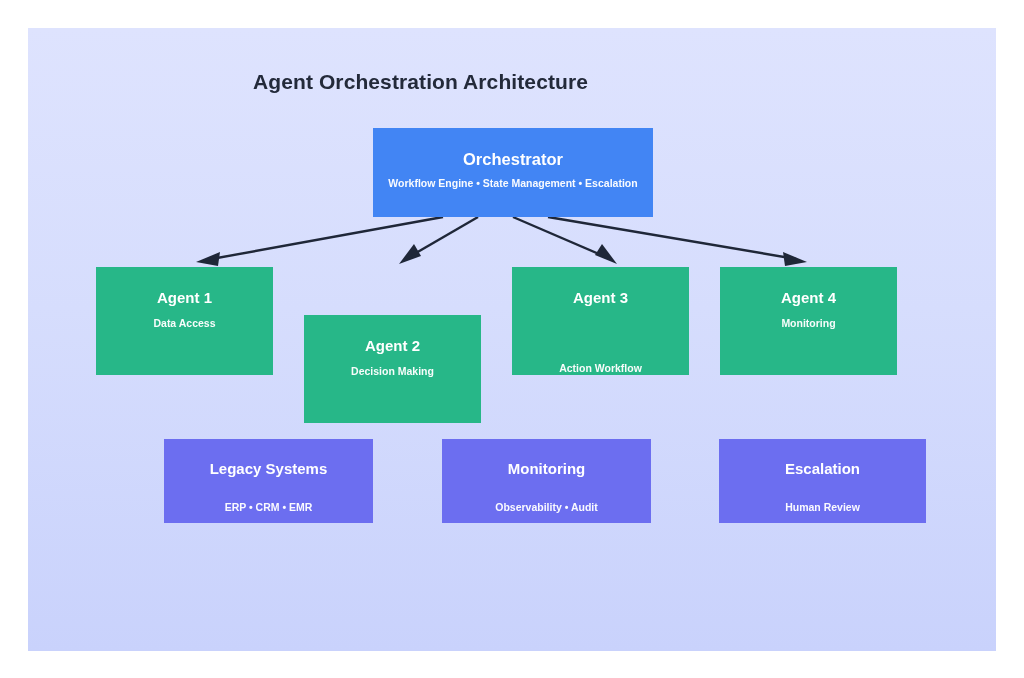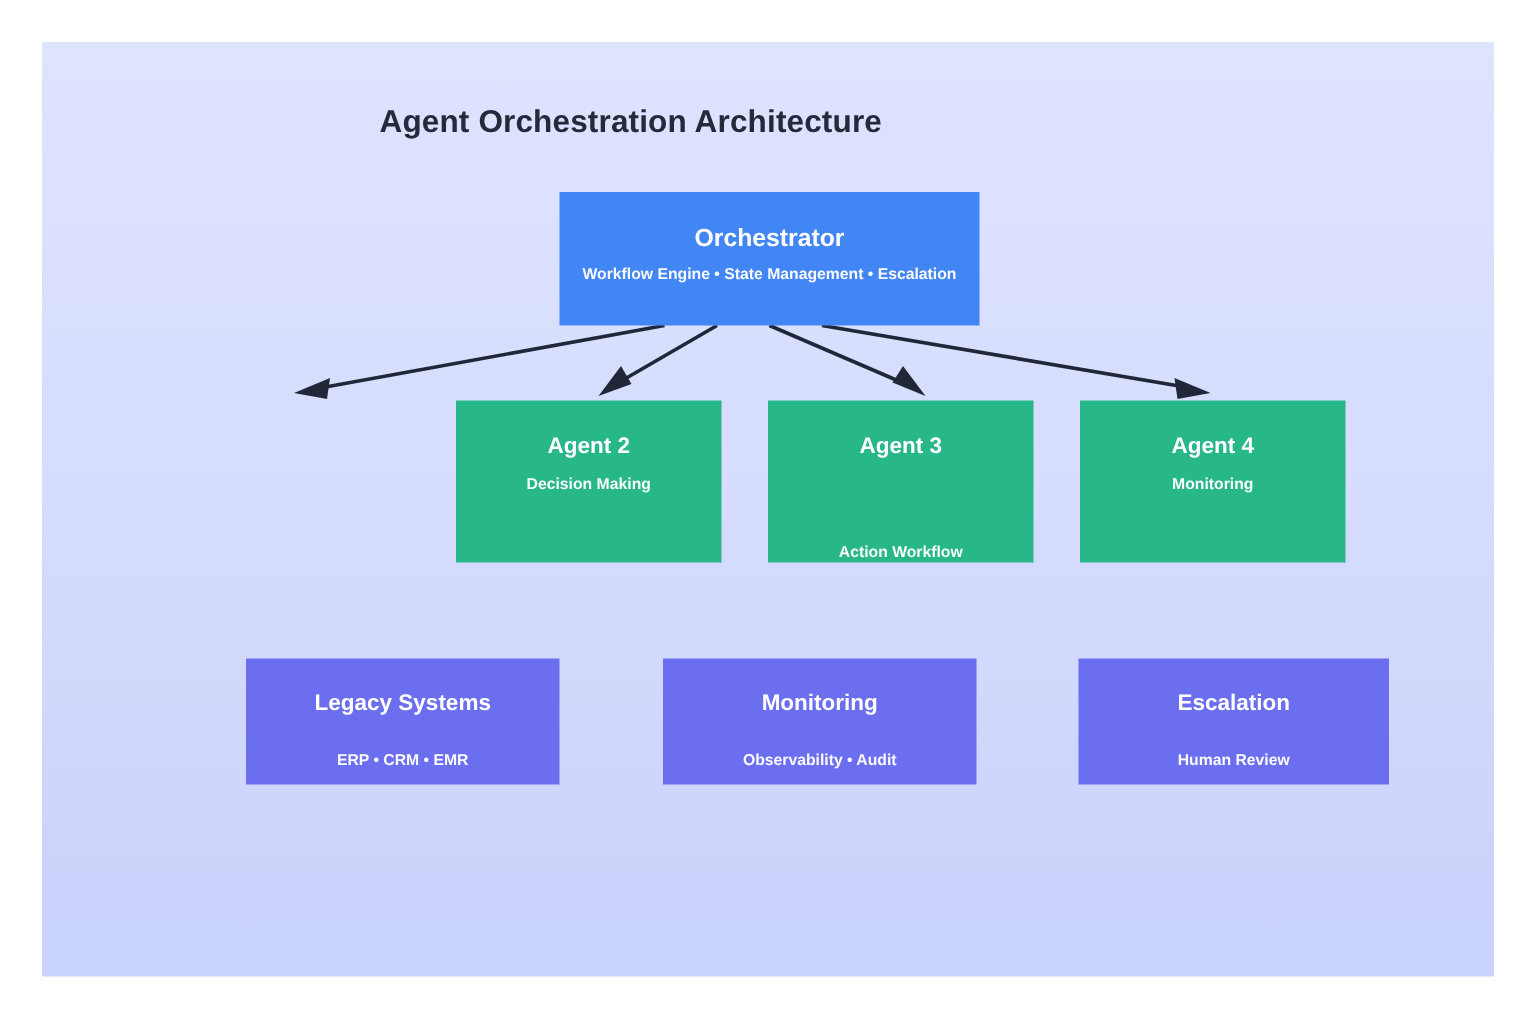--- a/index.html
+++ b/index.html
@@ -78,21 +78,21 @@
   
   .agent {
     top: 239px;
     width: 177px;
     height: 108px;
     background: #27b788;
     padding-top: 23px;
   }
   .agent .n-sub { margin-top: 10px; }
   #agent-1 { left: 68px; }
-  #agent-2 { left: 276px; }
+  #agent-2 { left: 276px; margin-top: 48px; }
   #agent-3 { left: 484px; justify-content: space-between; }
   #agent-4 { left: 692px; }
 
   
   .system {
     top: 411px;
     height: 84px;
     background: #6c6ef0;
     padding-top: 22px;
   }
@@ -142,20 +142,24 @@
         <line class="edge-line" x1="520" y1="189" x2="768" y2="231"></line>
         <polygon class="edge-head" points="779,234 755,224 757,238"></polygon>
       </g>
     </svg>
 
     <div class="node" id="orchestrator">
       <div class="n-title">Orchestrator</div>
       <div class="n-sub">Workflow Engine • State Management • Escalation</div>
     </div>
 
+    <div class="node agent" id="agent-1">
+      <div class="n-title">Agent 1</div>
+      <div class="n-sub">Data Access</div>
+    </div>
     <div class="node agent" id="agent-2">
       <div class="n-title">Agent 2</div>
       <div class="n-sub">Decision Making</div>
     </div>
     <div class="node agent" id="agent-3">
       <div class="n-title">Agent 3</div>
       <div class="n-sub">Action Workflow</div>
     </div>
     <div class="node agent" id="agent-4">
       <div class="n-title">Agent 4</div>

